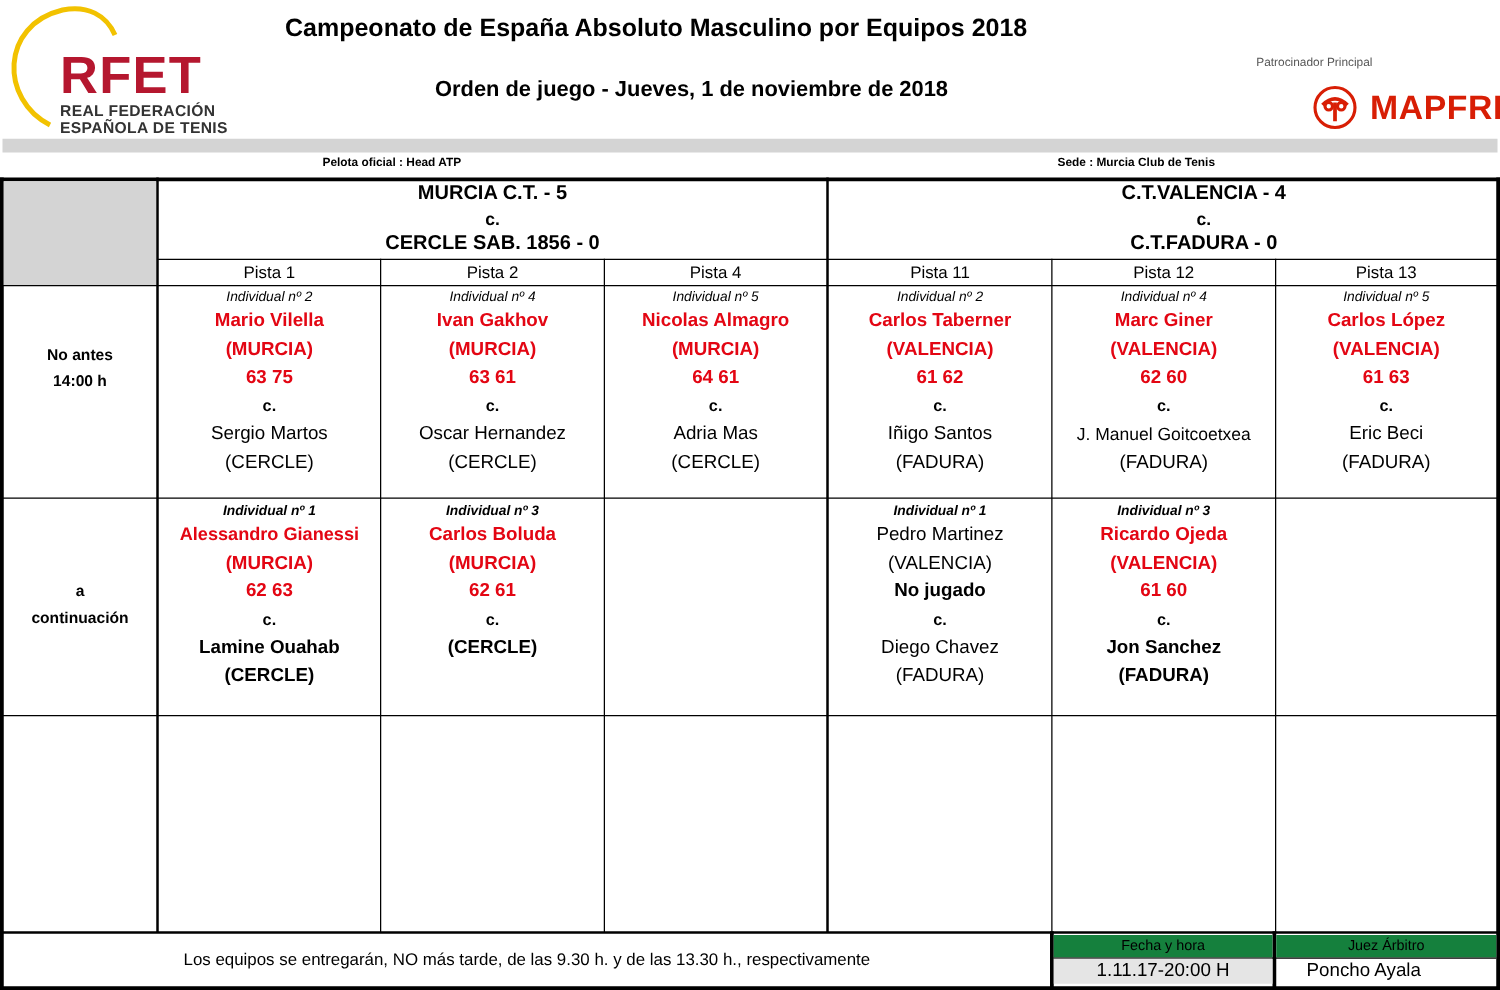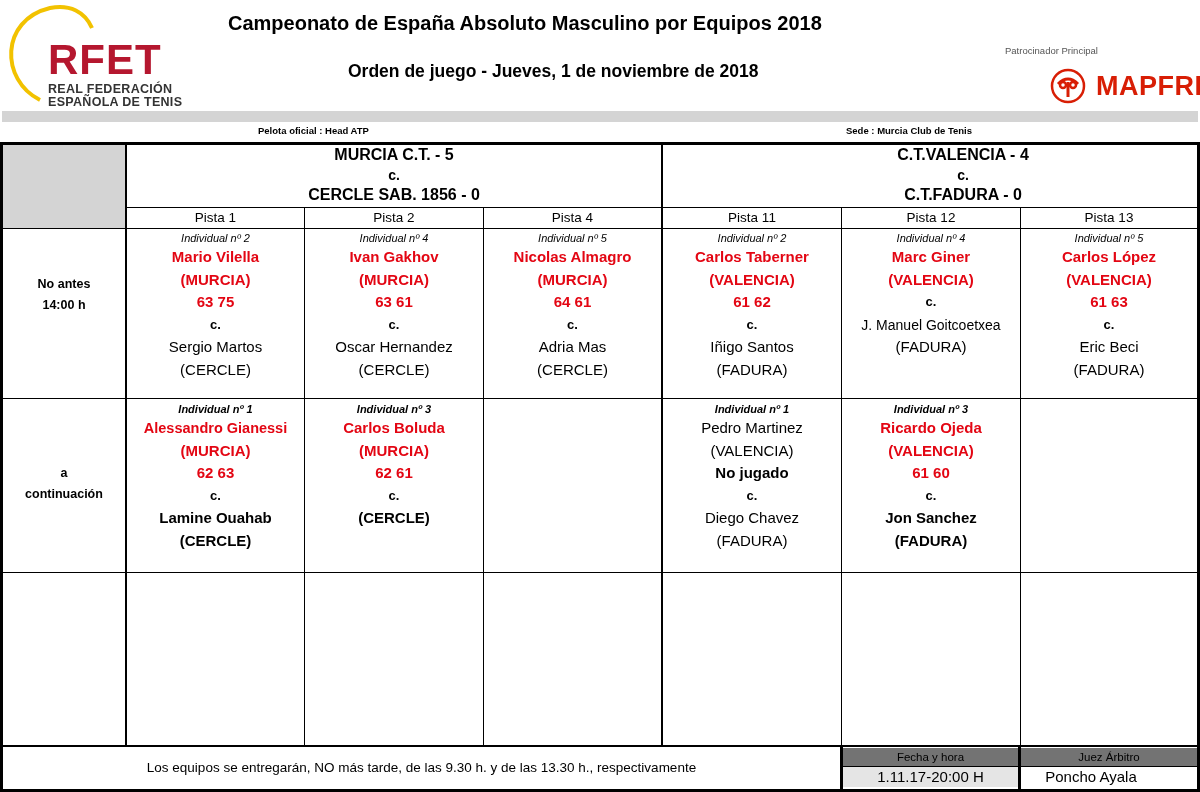--- a/index.html
+++ b/index.html
@@ -42,21 +42,21 @@
 
     .match { position: absolute; text-align: center; font-size: 15px; line-height: 22.5px; }
     .match .ind { font-size: 11px; font-style: italic; line-height: 16px; }
     .match .ind.b { font-weight: bold; }
     .match .red { color: #e30613; font-weight: bold; }
     .match .cc { font-weight: bold; font-size: 13px; }
     .match .bold { font-weight: bold; }
 
     
     .footer-note { position: absolute; left: 3px; top: 748px; width: 837px; height: 40px; text-align: center; font-size: 13.5px; line-height: 40px; }
-    .footer-lbl { position: absolute; top: 748px; height: 18px; background: #737373; text-align: center; font-size: 11.5px; line-height: 18px; }
+    .footer-lbl { position: absolute; top: 748px; height: 18px; background: #15803d; text-align: center; font-size: 11.5px; line-height: 18px; }
     .footer-val { position: absolute; top: 767px; height: 20px; text-align: center; font-size: 15px; line-height: 20px; }
     .footer-val.yellow { background: #e5e5e5; }
   </style>
 </head>
 <body>
 
 <div class="logo-rfet">
   <svg width="200" height="110" viewBox="0 0 200 110">
     <path d="M40 100 C 0 80, 0 20, 50 8 C 70 4, 85 12, 92 28" fill="none" stroke="#f2c200" stroke-width="4"></path>
   </svg>
@@ -167,20 +167,21 @@
     <div class="red">(VALENCIA)</div>
     <div class="red">61 62</div>
     <div class="cc">c.</div>
     <div>Iñigo Santos</div>
     <div>(FADURA)</div>
   </div>
   <div class="match" style="left:842px;top:88px;width:178px;">
     <div class="ind">Individual nº 4</div>
     <div class="red">Marc Giner</div>
     <div class="red">(VALENCIA)</div>
+    <div class="red">62 60</div>
     <div class="cc">c.</div>
     <div style="font-size:14px;">J. Manuel Goitcoetxea</div>
     <div>(FADURA)</div>
   </div>
   <div class="match" style="left:1021px;top:88px;width:176px;">
     <div class="ind">Individual nº 5</div>
     <div class="red">Carlos López</div>
     <div class="red">(VALENCIA)</div>
     <div class="red">61 63</div>
     <div class="cc">c.</div>

